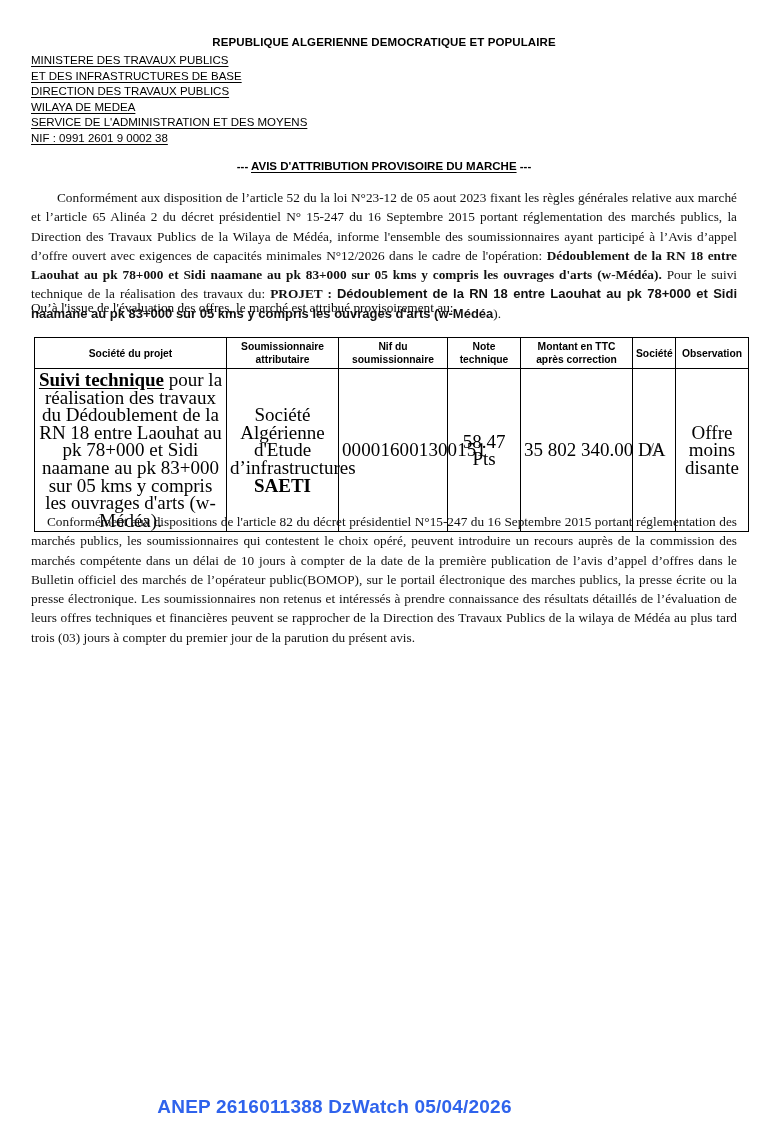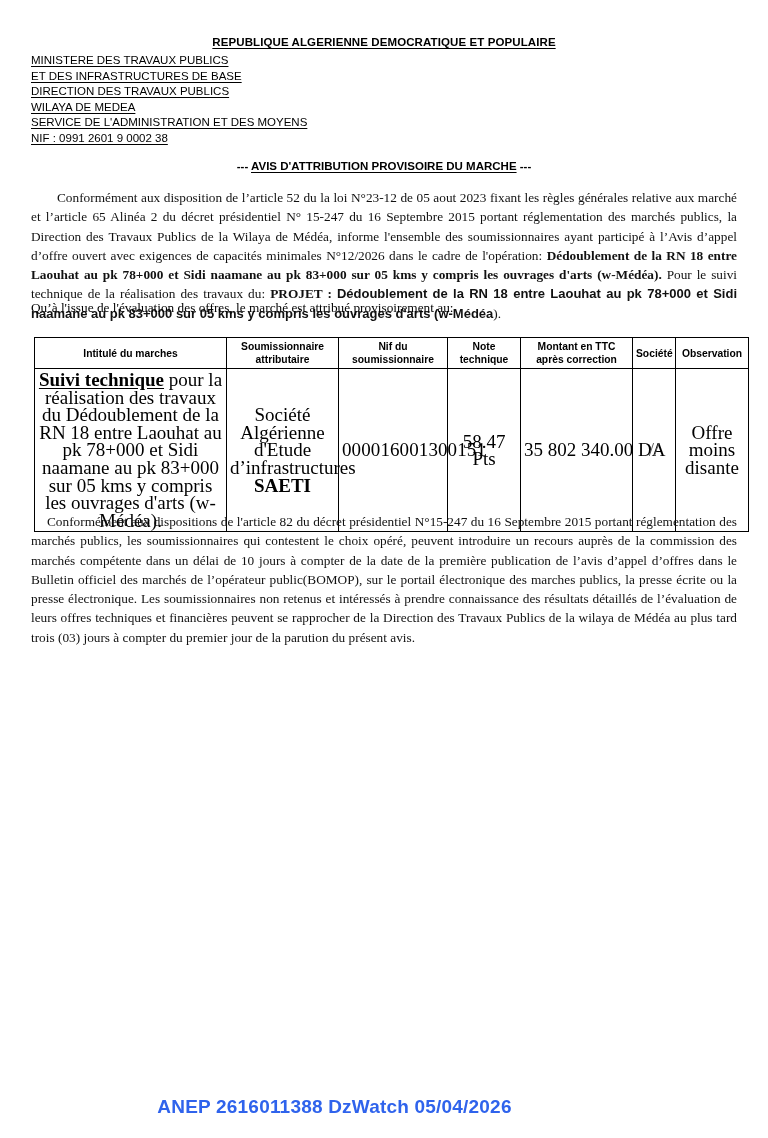--- a/index.html
+++ b/index.html
@@ -29,21 +29,20 @@
     left: 0;
     top: 36px;
     width: 768px;
     text-align: center;
     font-family: "Liberation Sans", sans-serif;
     font-weight: bold;
     font-size: 11.5px;
     letter-spacing: 0.1px;
   }
   .doc-title span {
-    text-decoration: underline;
     text-underline-offset: 1.5px;
   }
 
   .admin-block {
     position: absolute;
     left: 31px;
     top: 53px;
     font-family: "Liberation Sans", sans-serif;
     font-weight: normal;
     font-size: 11.5px;
@@ -218,21 +217,21 @@
       <col class="col-soum">
       <col class="col-nif">
       <col class="col-note">
       <col class="col-montant">
       <col class="col-delais">
       <col class="col-observation">
     </colgroup>
     <thead>
       <tr>
         <th>
-          <div>Intitulé du marches</div>
+          <div>Société du projet</div>
         </th>
         <th>
           <div>Soumissionnaire</div>
           <div>attributaire</div>
         </th>
         <th>
           <div>Nif  du</div>
           <div>soumissionnaire</div>
         </th>
         <th>

